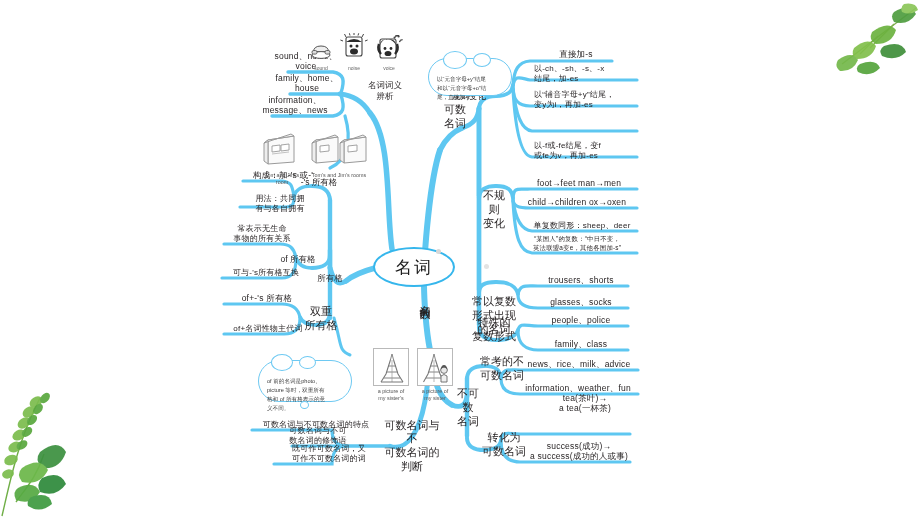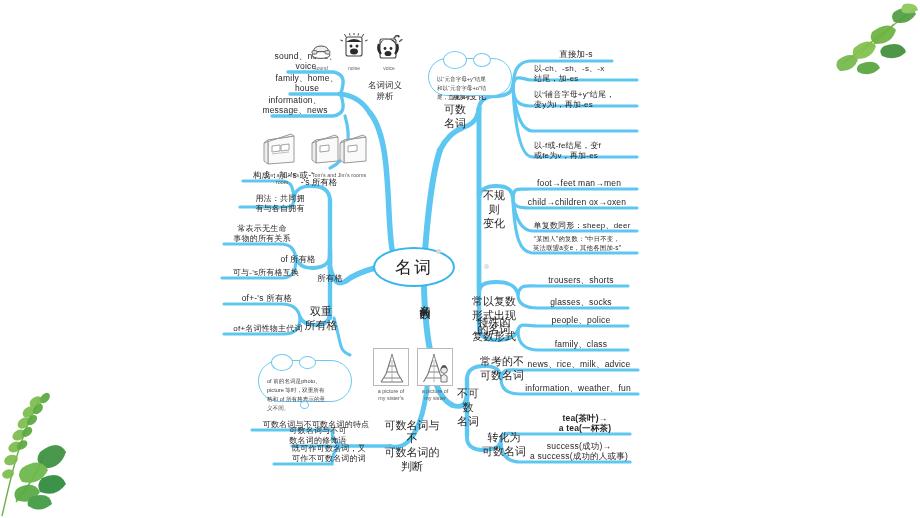--- a/index.html
+++ b/index.html
@@ -400,21 +400,21 @@
     <span>news、rice、milk、advice</span>
   </div>
   <div class="node leaf" style="left:518px;top:382px;width:120px;height:12px;">
     <span>information、weather、fun</span>
   </div>
 
   <div class="node branchlabel small" style="left:482px;top:434px;width:44px;height:22px;">
     <span>转化为
 可数名词</span>
   </div>
-  <div class="node leaf" style="left:540px;top:412px;width:90px;height:22px;font-weight:bold;">
+  <div class="node leaf" style="left:540px;top:392px;width:90px;height:22px;">
     <span>tea(茶叶)→
 a tea(一杯茶)</span>
   </div>
   <div class="node leaf" style="left:528px;top:440px;width:102px;height:22px;">
     <span>success(成功)→
 a success(成功的人或事)</span>
   </div>
 
   <div class="node branchlabel small" style="left:380px;top:434px;width:64px;height:24px;">
     <span>可数名词与不

